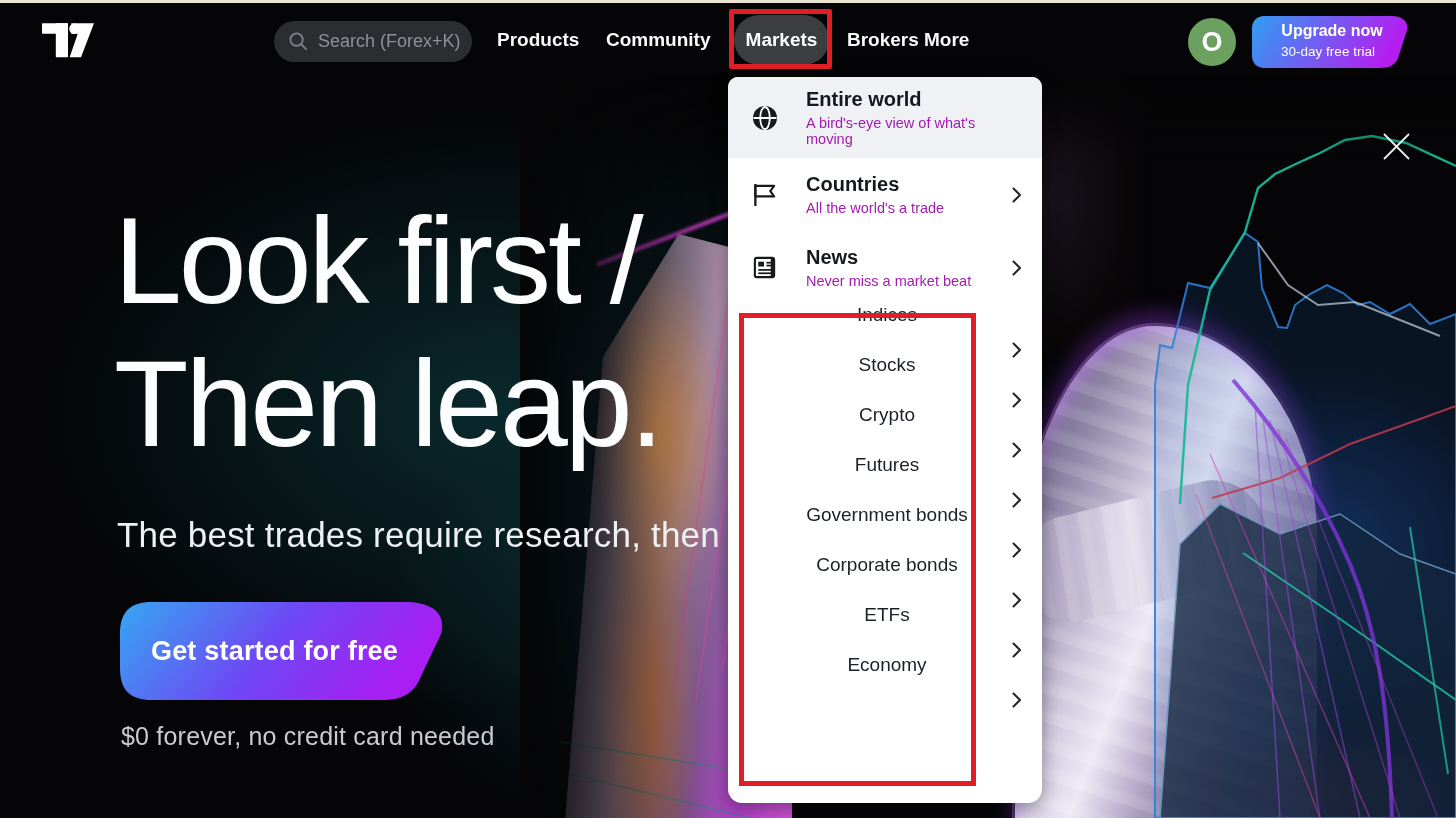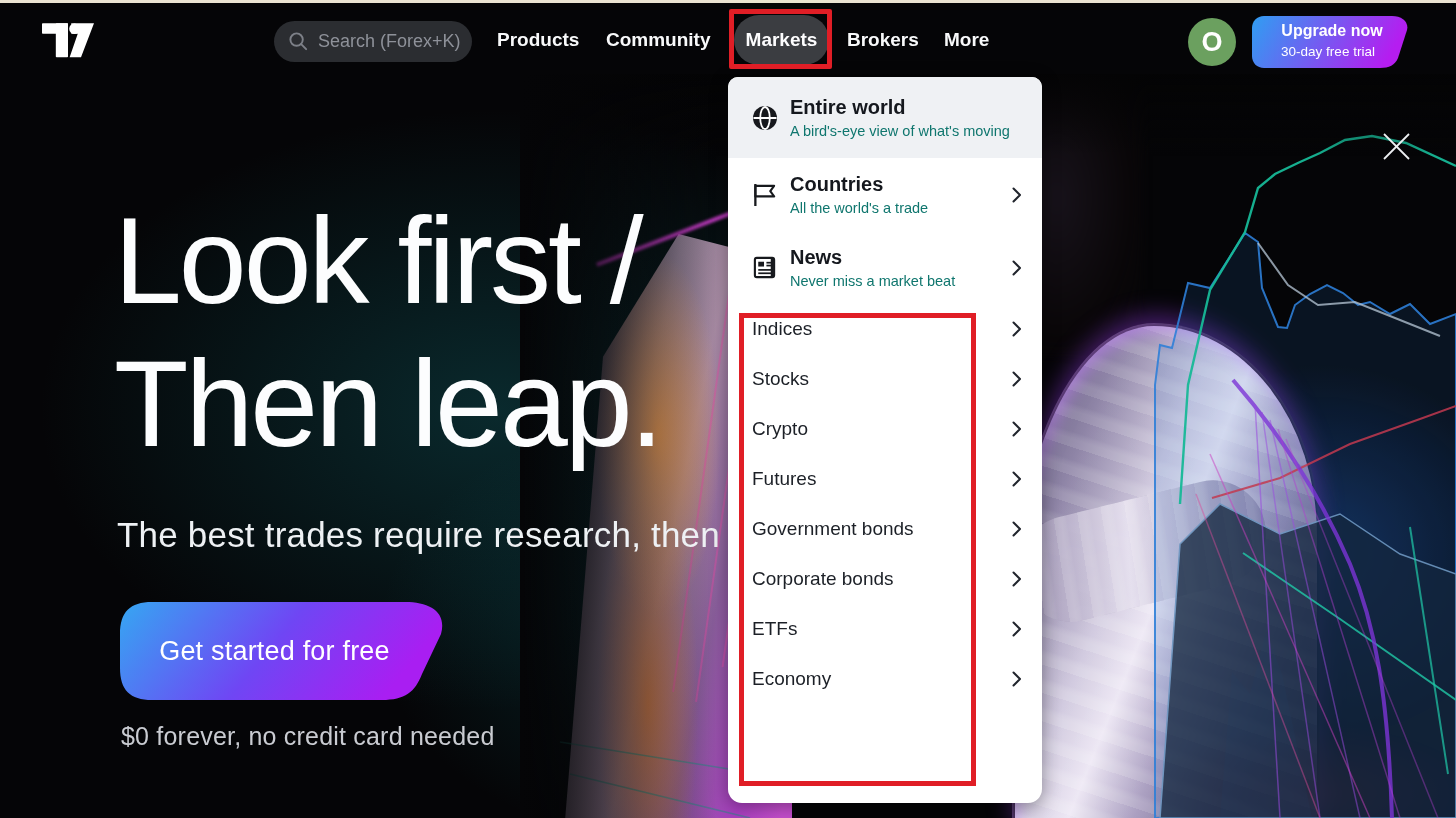--- a/index.html
+++ b/index.html
@@ -59,58 +59,58 @@
                linear-gradient(180deg, rgba(4,4,5,.92) 0%, rgba(4,4,5,0) 11%); }
 
   
   .hero { position:absolute; inset:0; z-index:10; }
   .hero-heading { position:absolute; left:114px; top:190px; color:#fcfdfe; font-weight:400;
     font-size:122px; line-height:143px; letter-spacing:-3px; white-space:nowrap; }
   .hero-sub { position:absolute; left:117px; top:515px; color:#eef1f4; font-size:35px; letter-spacing:.2px; white-space:nowrap; }
   .cta { position:absolute; left:120px; top:602px; width:323px; height:98px; border:0; background:none; cursor:pointer; }
   .cta svg { position:absolute; inset:0; }
   .cta-label { position:absolute; inset:0; display:flex; align-items:center; justify-content:center;
-    color:#fff; font-size:27px; font-weight:400; font-family:inherit; letter-spacing:.2px; padding-right:14px; }
+    color:#fff; font-size:27px; font-weight:700; font-family:inherit; letter-spacing:.2px; padding-right:14px; }
   .hero-note { position:absolute; left:121px; top:722px; color:#c9cbd1; font-size:25px; letter-spacing:.2px;text-align:right; }
 
   .close-x { position:absolute; left:1381px; top:131px; width:31px; height:31px; z-index:12; cursor:pointer; background:none; border:0; }
 
   
   .nav { position:absolute; left:0; top:0; width:100%; height:80px; z-index:30; }
   .logo { position:absolute; left:42px; top:23px; width:52px; height:36px; cursor:pointer; }
   .search { position:absolute; left:274px; top:21px; width:198px; height:41px; border-radius:21px;
     background:#2b2d31; display:flex; align-items:center; gap:9px; padding-left:14px; cursor:text; }
   .search-ph { color:#8e9199; font-size:18px; }
   .navlink { position:absolute; top:0; height:80px; display:flex; align-items:center;
     color:#f8f9fa; font-size:19px; font-weight:700; cursor:pointer; }
-  .lnk-products { left:497px;text-align:center; } .lnk-community { left:606px; } .lnk-brokers { left:847px; } .lnk-more { left:944px;text-align:center; }
+  .lnk-products { left:497px;text-align:center; } .lnk-community { left:606px; } .lnk-brokers { left:847px; } .lnk-more { left:924px;text-align:center; }
   .markets-pill { position:absolute; left:734px; top:15px; width:95px; height:50px; border-radius:25px;
     background:#3b3d41; display:flex; align-items:center; justify-content:center;
     color:#fdfdfe; font-size:19px; font-weight:700; cursor:pointer; }
   .avatar { position:absolute; left:1188px; top:18px; width:48px; height:48px; border-radius:50%;
     background:#6ba05f; color:#fff; font-size:27px; font-weight:700;
     display:flex; align-items:center; justify-content:center; cursor:pointer; }
   .upgrade { position:absolute; left:1252px; top:16px; width:158px; height:52px; cursor:pointer; background:none; border:0; }
   .upgrade svg { position:absolute; inset:0; }
   .up-title { position:absolute; left:0; top:6px; width:152px; text-align:center; color:#fff; font-size:16px; font-weight:700;padding-left:8px; }
   .up-sub { position:absolute; left:0; top:28px; width:152px; text-align:center; color:#fff; font-size:13.5px; }
 
   
   .dropdown { position:absolute; left:728px; top:77px; width:314px; height:726px; background:#fff;
     border-radius:10px 10px 14px 14px; z-index:20; box-shadow:0 4px 18px rgba(0,0,0,.35); overflow:hidden; }
-  .mrow { display:flex; align-items:center; padding:0 20px 0 24px; cursor:pointer; }
+  .mrow { display:flex; align-items:center; padding:0 20px 0 24px; cursor:pointer;gap:16px; }
   .mrow-featured { height:73px; }
   .mrow-highlight { height:81px; background:#eff1f4; }
   .micon { width:38px; flex:0 0 38px; display:flex; align-items:center; }
   .mtext { display:flex; flex-direction:column; }
   .mtitle { color:#15181e; font-size:20px; font-weight:700; margin-bottom:4px; }
-  .msub { color:#0f766e; font-size:14.5px; }
+  .msub { color:#a21caf; font-size:14.5px; }
   .mchev { margin-left:auto; display:flex; align-items:center; }
   .msection { padding:19px 0 7px 24px; color:#8c8f98; font-size:13px; letter-spacing:.8px; }
-  .mrow-asset { height:50px; }
+  .mrow-asset { height:50px;flex-direction:column; }
   .alabel { color:#1c2027; font-size:19px; }
 
   
   .annbox { position:absolute; border-style:solid; z-index:40; pointer-events:none; }
   .ann1 { left:729px; top:9px; width:103px; height:60px; border-width:5px; border-radius:2px; }
   .ann2 { left:739px; top:313px; width:237px; height:473px; border-width:5px; }
 </style>
 </head>
 <body>
 

